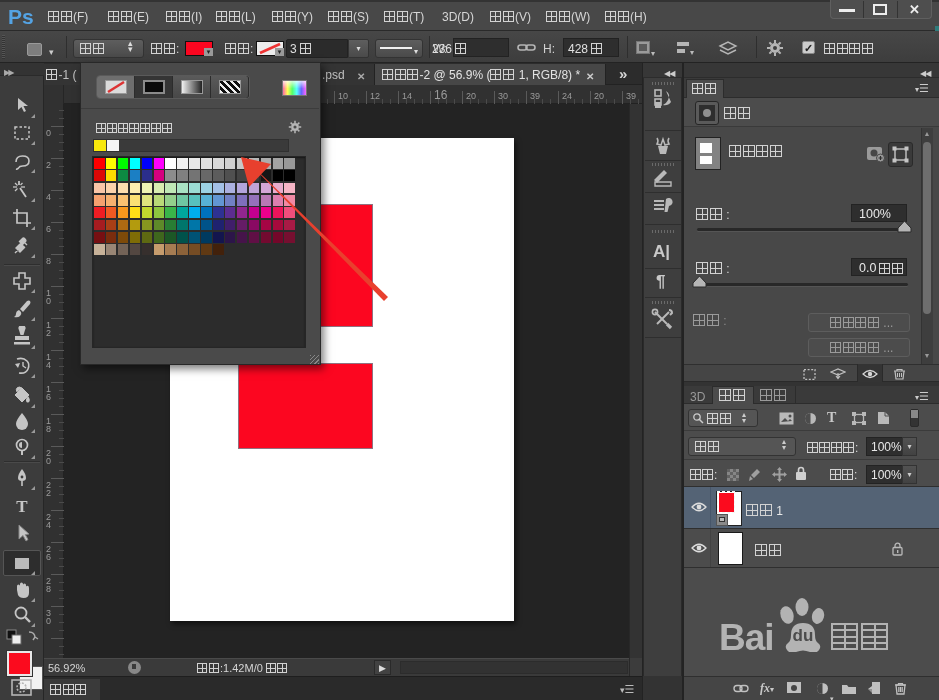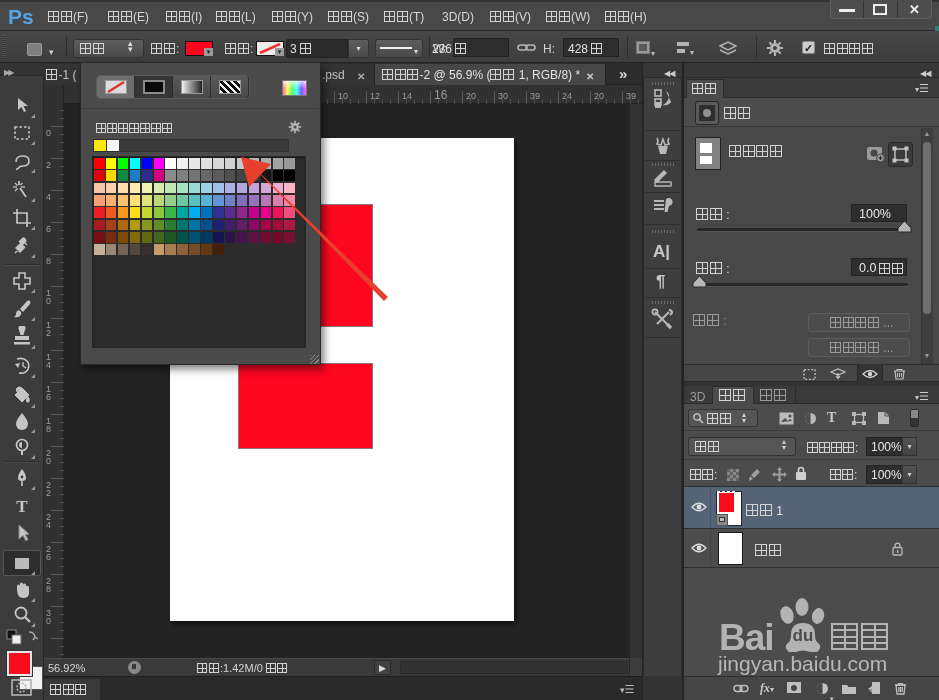--- a/index.html
+++ b/index.html
@@ -655,21 +655,20 @@
     <svg class="abs" style="left:777px;top:597px" width="52" height="55" viewBox="0 0 52 55">
 <g fill="#b3b3b3">
 <ellipse cx="10" cy="18" rx="6.5" ry="9" transform="rotate(-18 10 18)"></ellipse>
 <ellipse cx="25" cy="10" rx="6.5" ry="9"></ellipse>
 <ellipse cx="41" cy="19" rx="6" ry="8" transform="rotate(16 41 19)"></ellipse>
 <path d="M14 38 q0 -12 12 -12 q12 0 12 12 q0 6 3 8 q4 3 1 7 q-3 4 -9 2 q-4 -1.5 -7 -1.5 q-3 0 -7 1.5 q-6 2 -9 -2 q-3 -4 1 -7 q3 -2 3 -8 Z"></path>
 </g>
 <text x="26" y="44" text-anchor="middle" fill="#4c4c4c" font-size="17" font-weight="bold" font-family="Liberation Sans,sans-serif">du</text>
 </svg>
     <div class="abs" style="left:831px;top:623px"><i class="g gw" style="width:27px;height:27px;margin-right:3px"></i><i class="g gw" style="width:27px;height:27px;margin-right:3px"></i></div>
-    <div class="txt" style="left:718px;top:652px;"><span style="color:#b8b8b8;font-size:21px">jingyan.baidu.com</span></div>
     <div class="abs" style="left:684px;top:676px;width:255px;height:24px;background:#454545;border-top:1px solid #2f2f2f"></div>
     <svg class="abs" style="left:733px;top:684px" width="16" height="9" viewBox="0 0 16 9">
       <g fill="none" stroke="#c0c0c0" stroke-width="1.4">
         <rect x="1" y="1.5" width="8" height="6" rx="3"></rect>
         <rect x="7" y="1.5" width="8" height="6" rx="3"></rect>
       </g>
     </svg>
     <div class="txt" style="left:760px;top:681px;"><span style="color:#c8c8c8;font-size:12px;font-style:italic;font-weight:bold;font-family:'Liberation Serif',serif">fx</span><span style="color:#c8c8c8;font-size:8px">▾</span></div>
     <div class="abs" style="left:787px;top:682px;width:14px;height:11px;background:#c0c0c0">
       <div style="width:6px;height:6px;border-radius:50%;background:#454545;margin:2.5px auto"></div>

